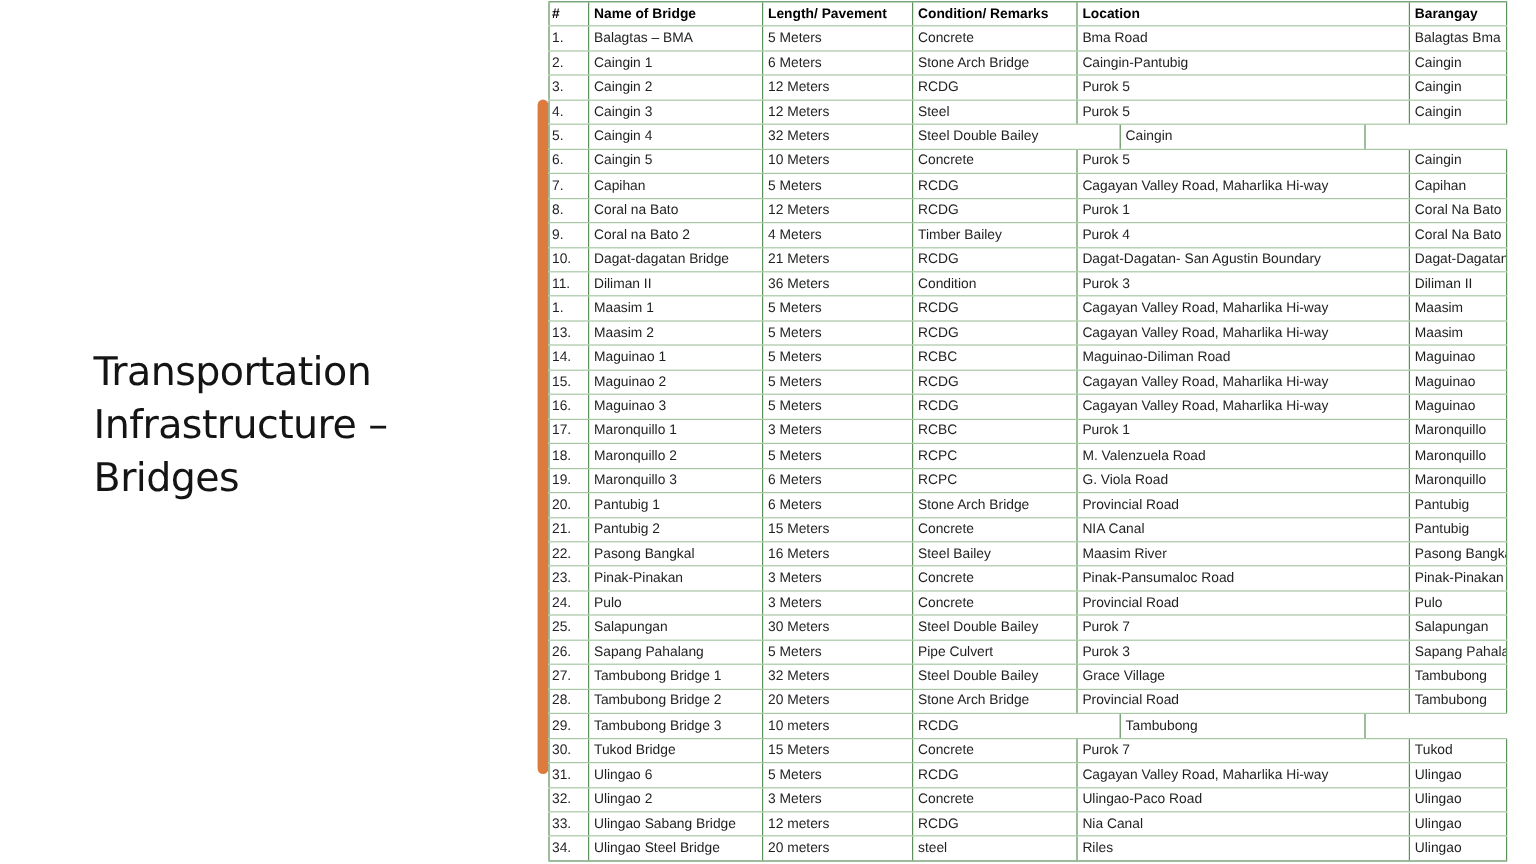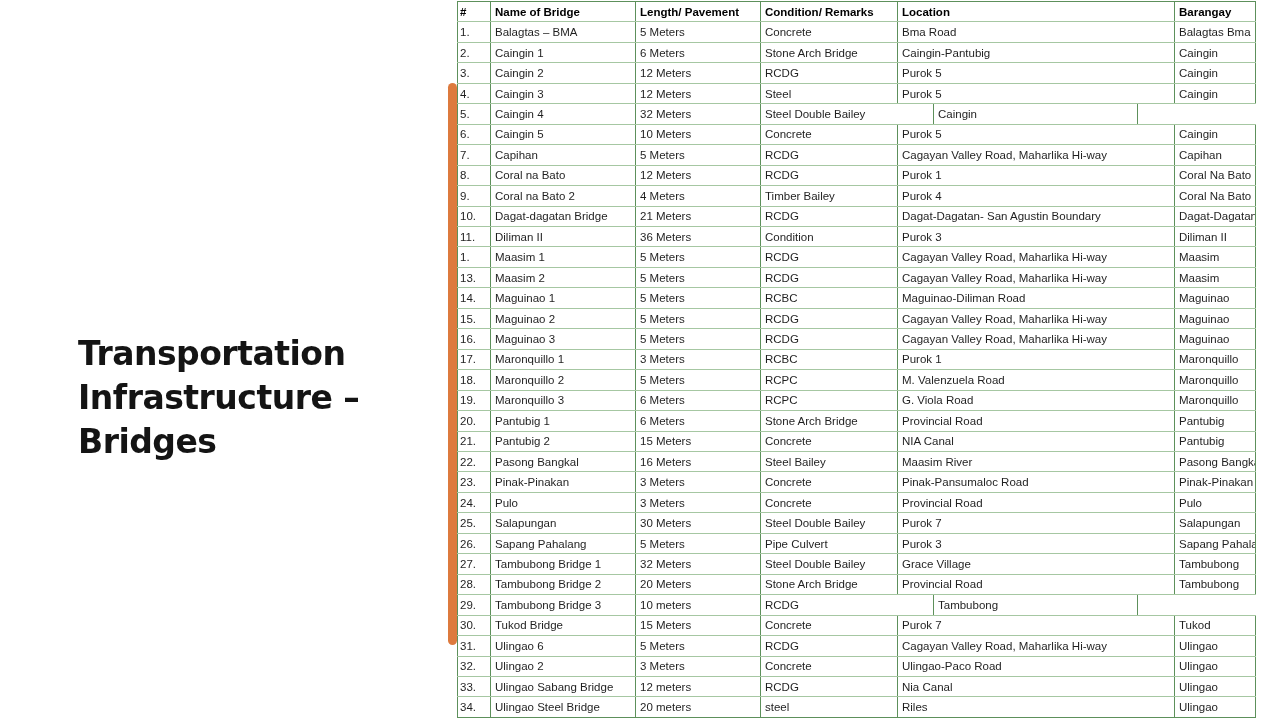--- a/index.html
+++ b/index.html
@@ -4,22 +4,22 @@
 <style>
   * { margin:0; padding:0; box-sizing:border-box; }
   html,body { width:1280px; height:720px; overflow:hidden; background:#ffffff;
               font-family:"Liberation Sans", sans-serif; }
   .slide { position:relative; width:1280px; height:720px; background:#ffffff; }
 
   
   .slide-title {
     position:absolute; left:78px; top:288px; width:352px;
     font-family:"DejaVu Sans", sans-serif;
-    font-weight:bold; font-size:33px; line-height:44px;
-    letter-spacing:-0.5px; color:#141414;margin-top:44px;
+    font-weight:normal; font-size:33px; line-height:44px;
+    letter-spacing:-0.5px; color:#141414;
   }
 
   
   .accent-bar {
     position:absolute; left:448px; top:83px; width:9px; height:562px;
     border-radius:5px;
   }
 
   
   .btable {

